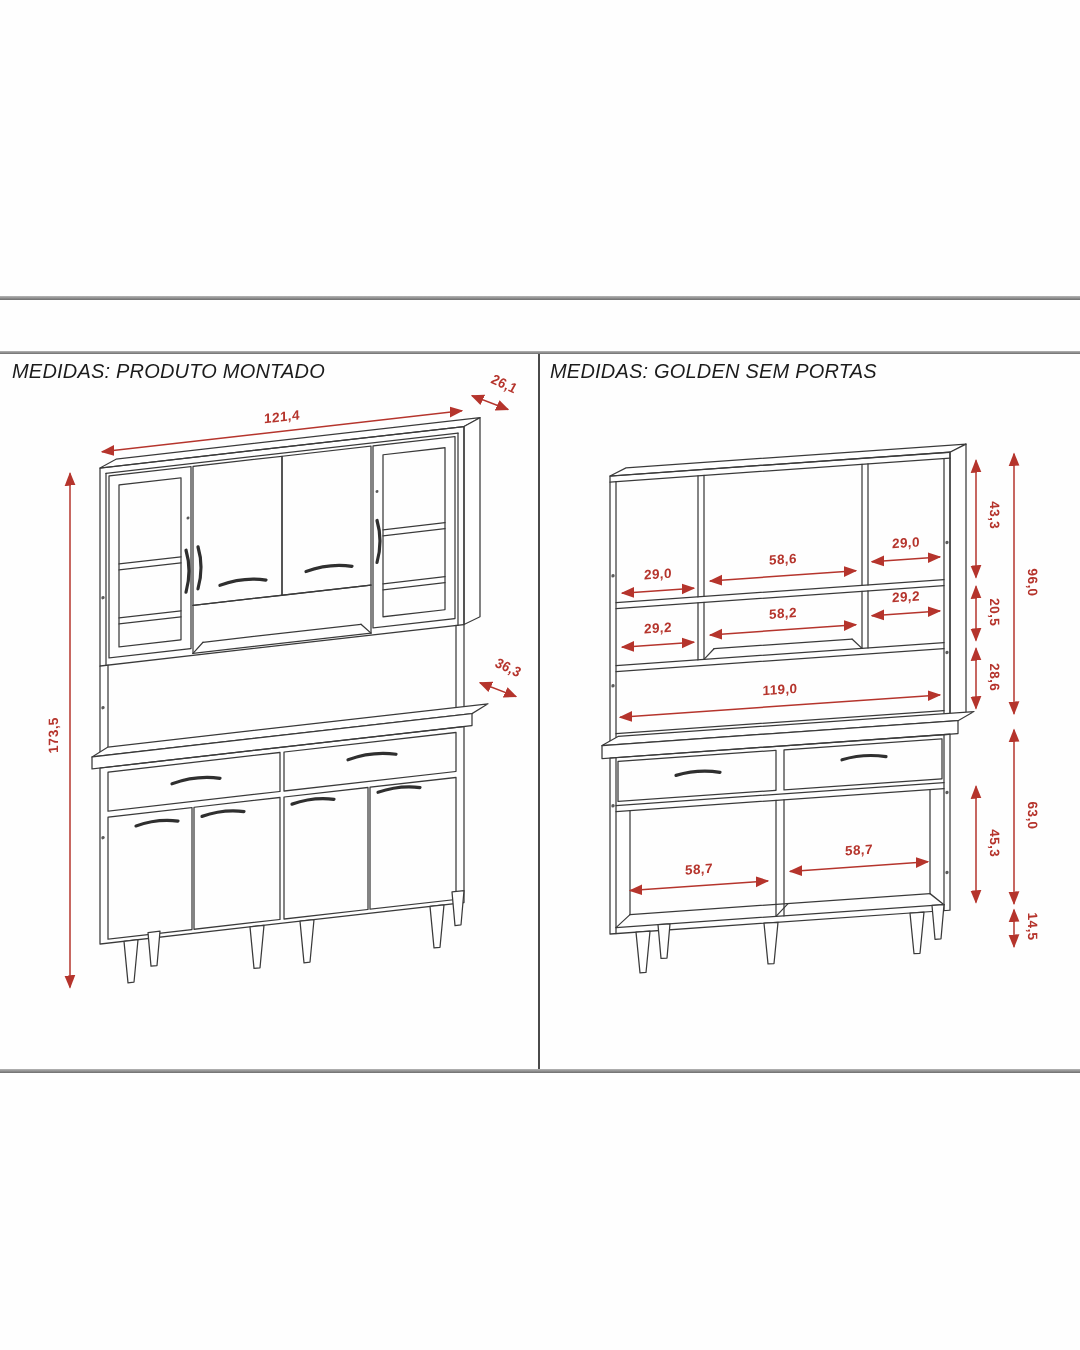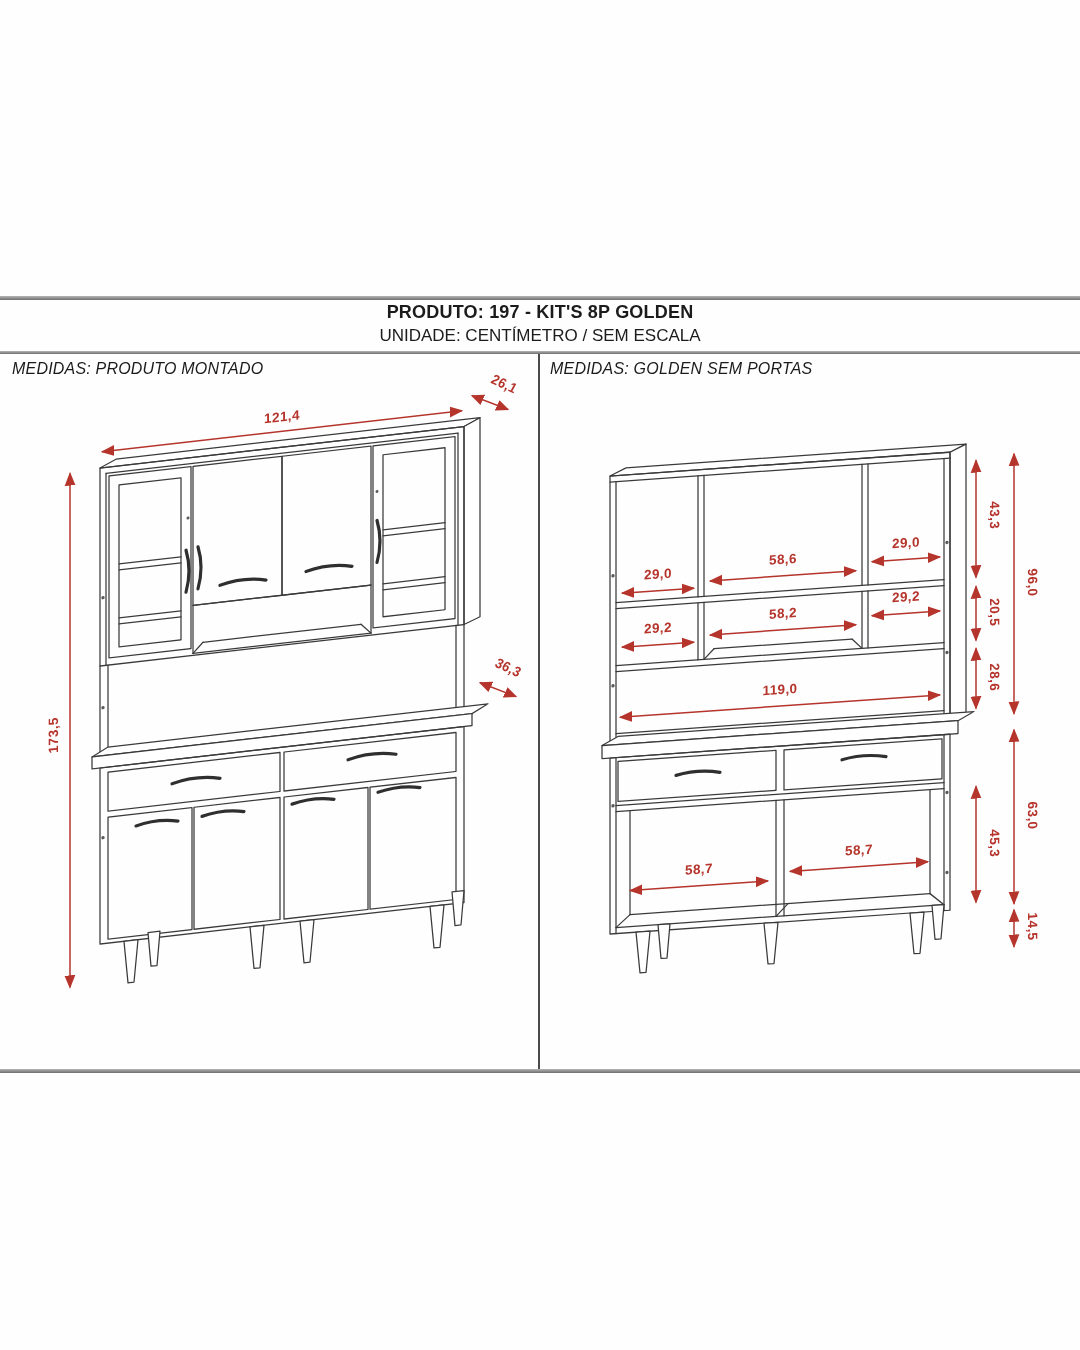--- a/index.html
+++ b/index.html
@@ -6,42 +6,38 @@
   body{font-family:"Liberation Sans", sans-serif;}
   .sheet{position:relative;width:1080px;height:1350px;background:#fefefe;overflow:hidden;}
   .rule{position:absolute;left:0;width:1080px;background:#8f8f8f;}
   .rule.r-top{top:296px;height:4px;background:linear-gradient(#b5b5b5,#6e6e6e);}
   .rule.r-mid{top:351px;height:3px;background:linear-gradient(#b5b5b5,#6e6e6e);}
   .rule.r-bot{top:1069px;height:4px;background:linear-gradient(#b5b5b5,#6e6e6e);}
   .vdiv{position:absolute;left:538px;top:354px;width:2px;height:715px;background:#4a4a4a;}
   .titleblock{position:absolute;top:302px;left:0;width:1080px;text-align:center;color:#1b1b1b;}
   .titleblock .t1{font-size:18px;font-weight:bold;letter-spacing:.2px;}
   .titleblock .t2{font-size:17px;margin-top:3px;}
-  .panel-header{position:absolute;top:360px;font-size:16px;font-style:italic;color:#1b1b1b;letter-spacing:.2px;}
+  .panel-header{position:absolute;top:360px;font-size:20px;font-style:italic;color:#1b1b1b;letter-spacing:.2px;}
   .panel-header.left{left:12px;}
   .panel-header.right{left:550px;}
   svg{position:absolute;overflow:visible;}
   .ln{stroke:#3a3a3a;stroke-width:1.25;fill:none;stroke-linejoin:round;stroke-linecap:round;}
   .fw{stroke:#3a3a3a;stroke-width:1.25;fill:#ffffff;stroke-linejoin:round;}
   .hd{stroke:#2f2f2f;stroke-width:3.2;fill:none;stroke-linecap:round;}
   .dimln{stroke:#b5342c;stroke-width:1.5;fill:none;}
   .dim{fill:#b5342c;font-size:13.5px;font-weight:bold;text-anchor:middle;font-family:"Liberation Sans",sans-serif;letter-spacing:.4px;}
   .dot{fill:#5a5a5a;stroke:none;}
 </style>
 </head>
 <body>
 
 <div class="sheet">
 
   <div class="rule r-top"></div>
 
-  <div class="titleblock">
-    <div class="t1">PRODUTO: 197 - KIT'S 8P GOLDEN</div>
-    <div class="t2">UNIDADE: CENTÍMETRO / SEM ESCALA</div>
-  </div>
 
   <div class="rule r-mid"></div>
   <div class="vdiv"></div>
   <div class="rule r-bot"></div>
 
   <div class="panel-header left">MEDIDAS: PRODUTO MONTADO</div>
   <div class="panel-header right">MEDIDAS: GOLDEN SEM PORTAS</div>
 
   <svg style="left:0px; top:388px;" width="540" height="680" viewBox="0 0 540 680">
     <defs>

